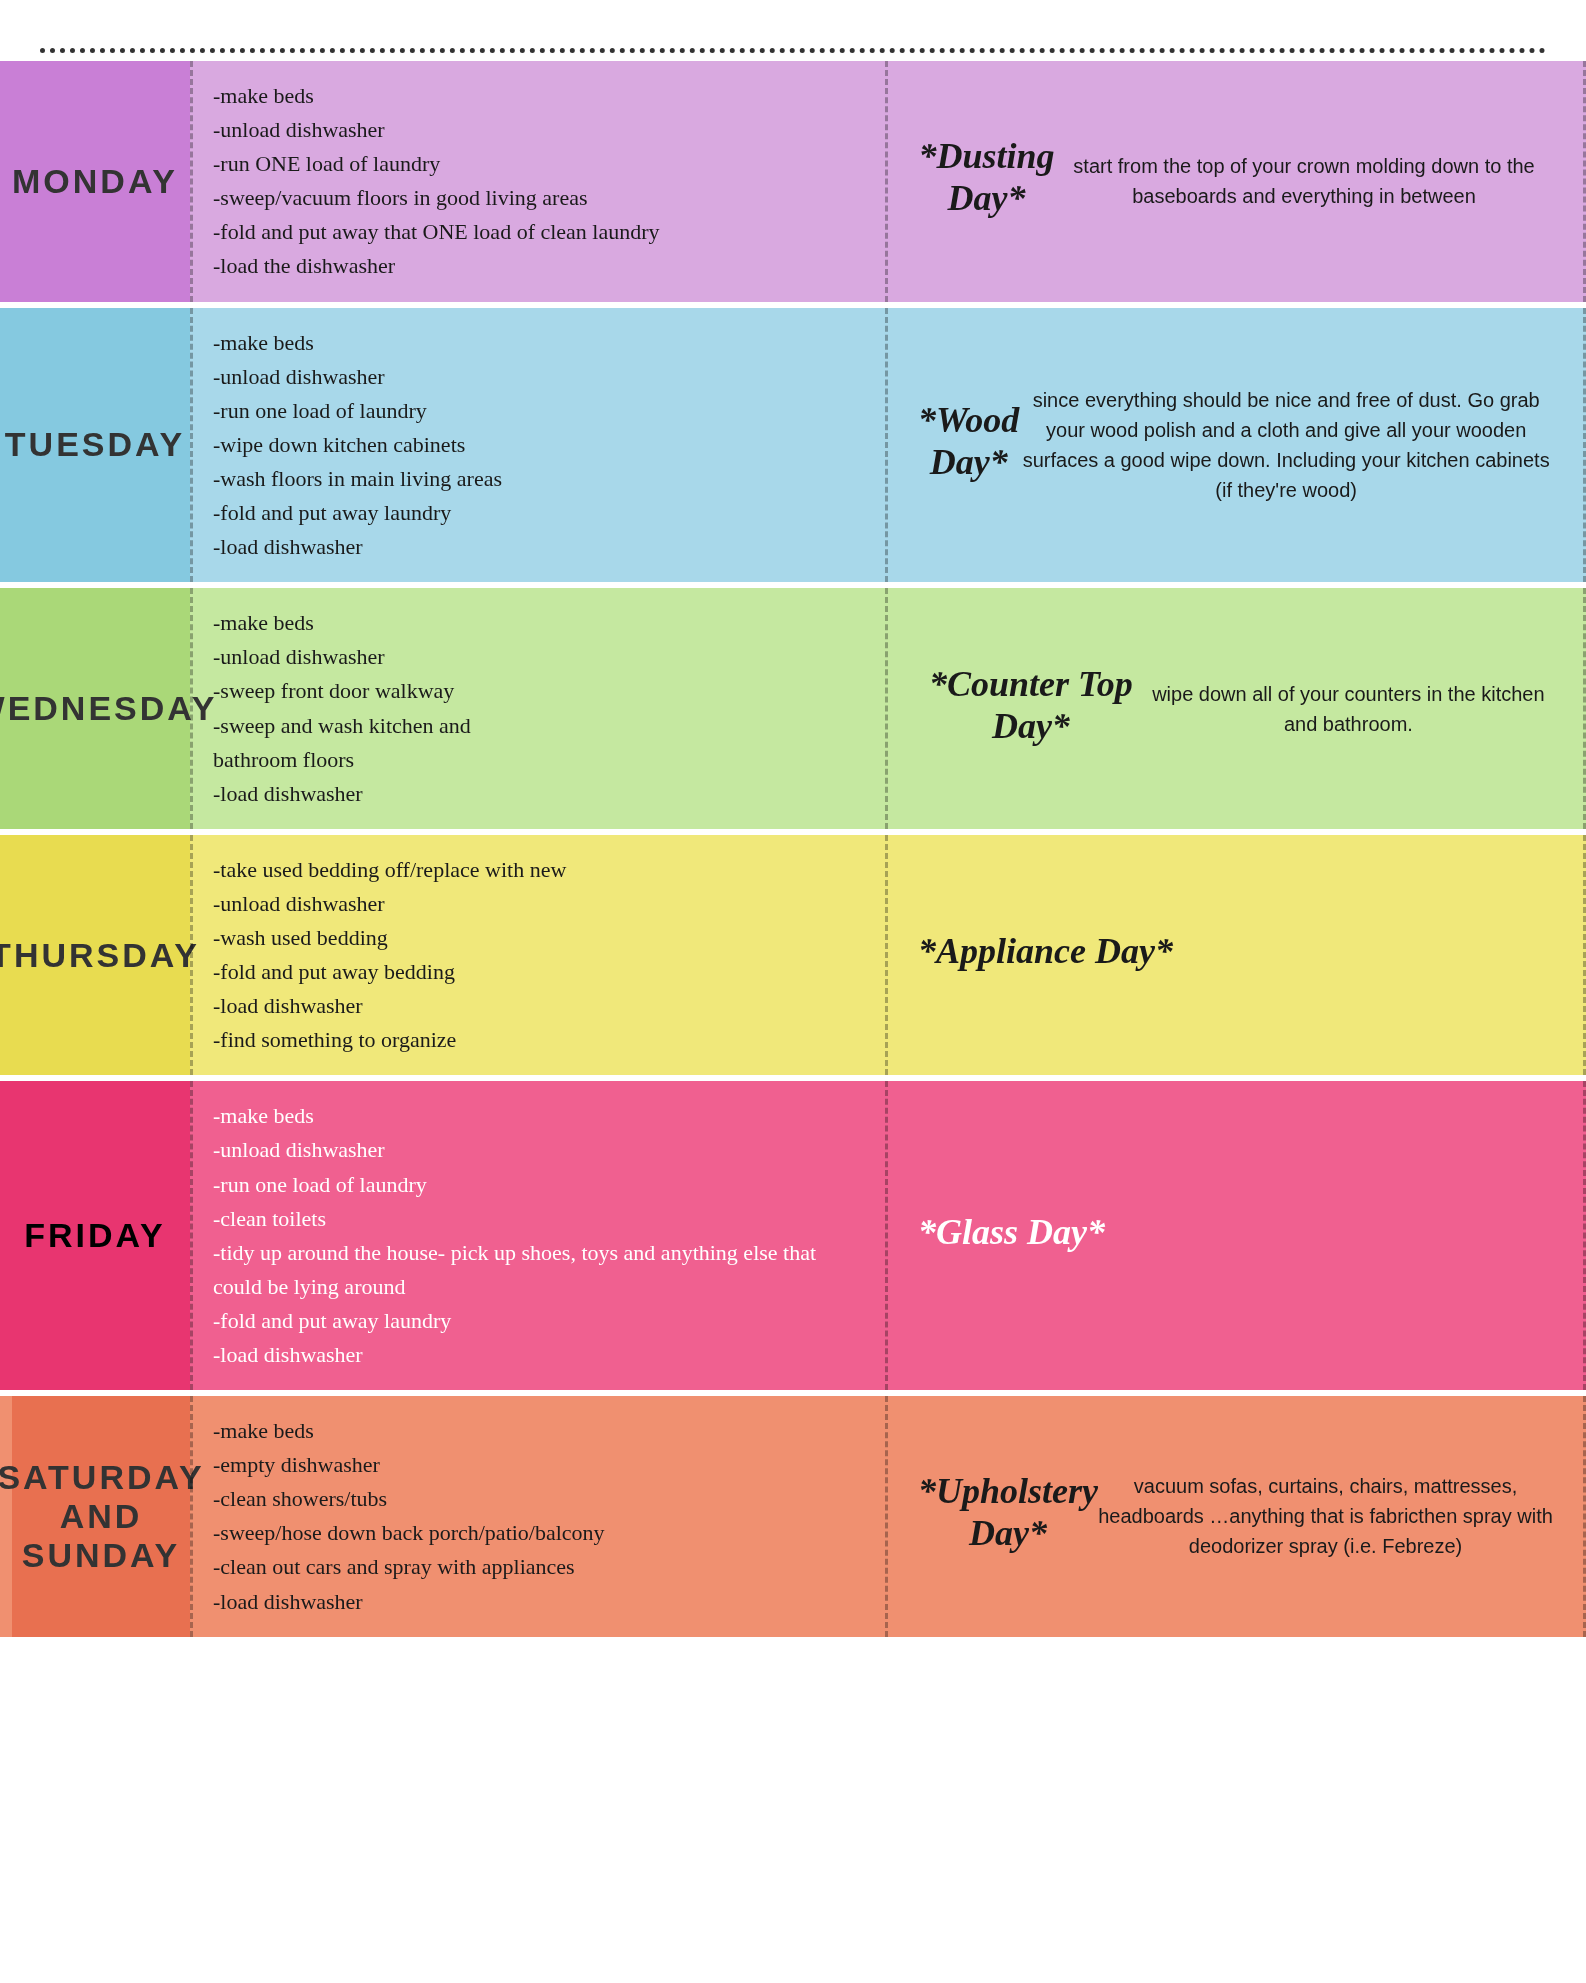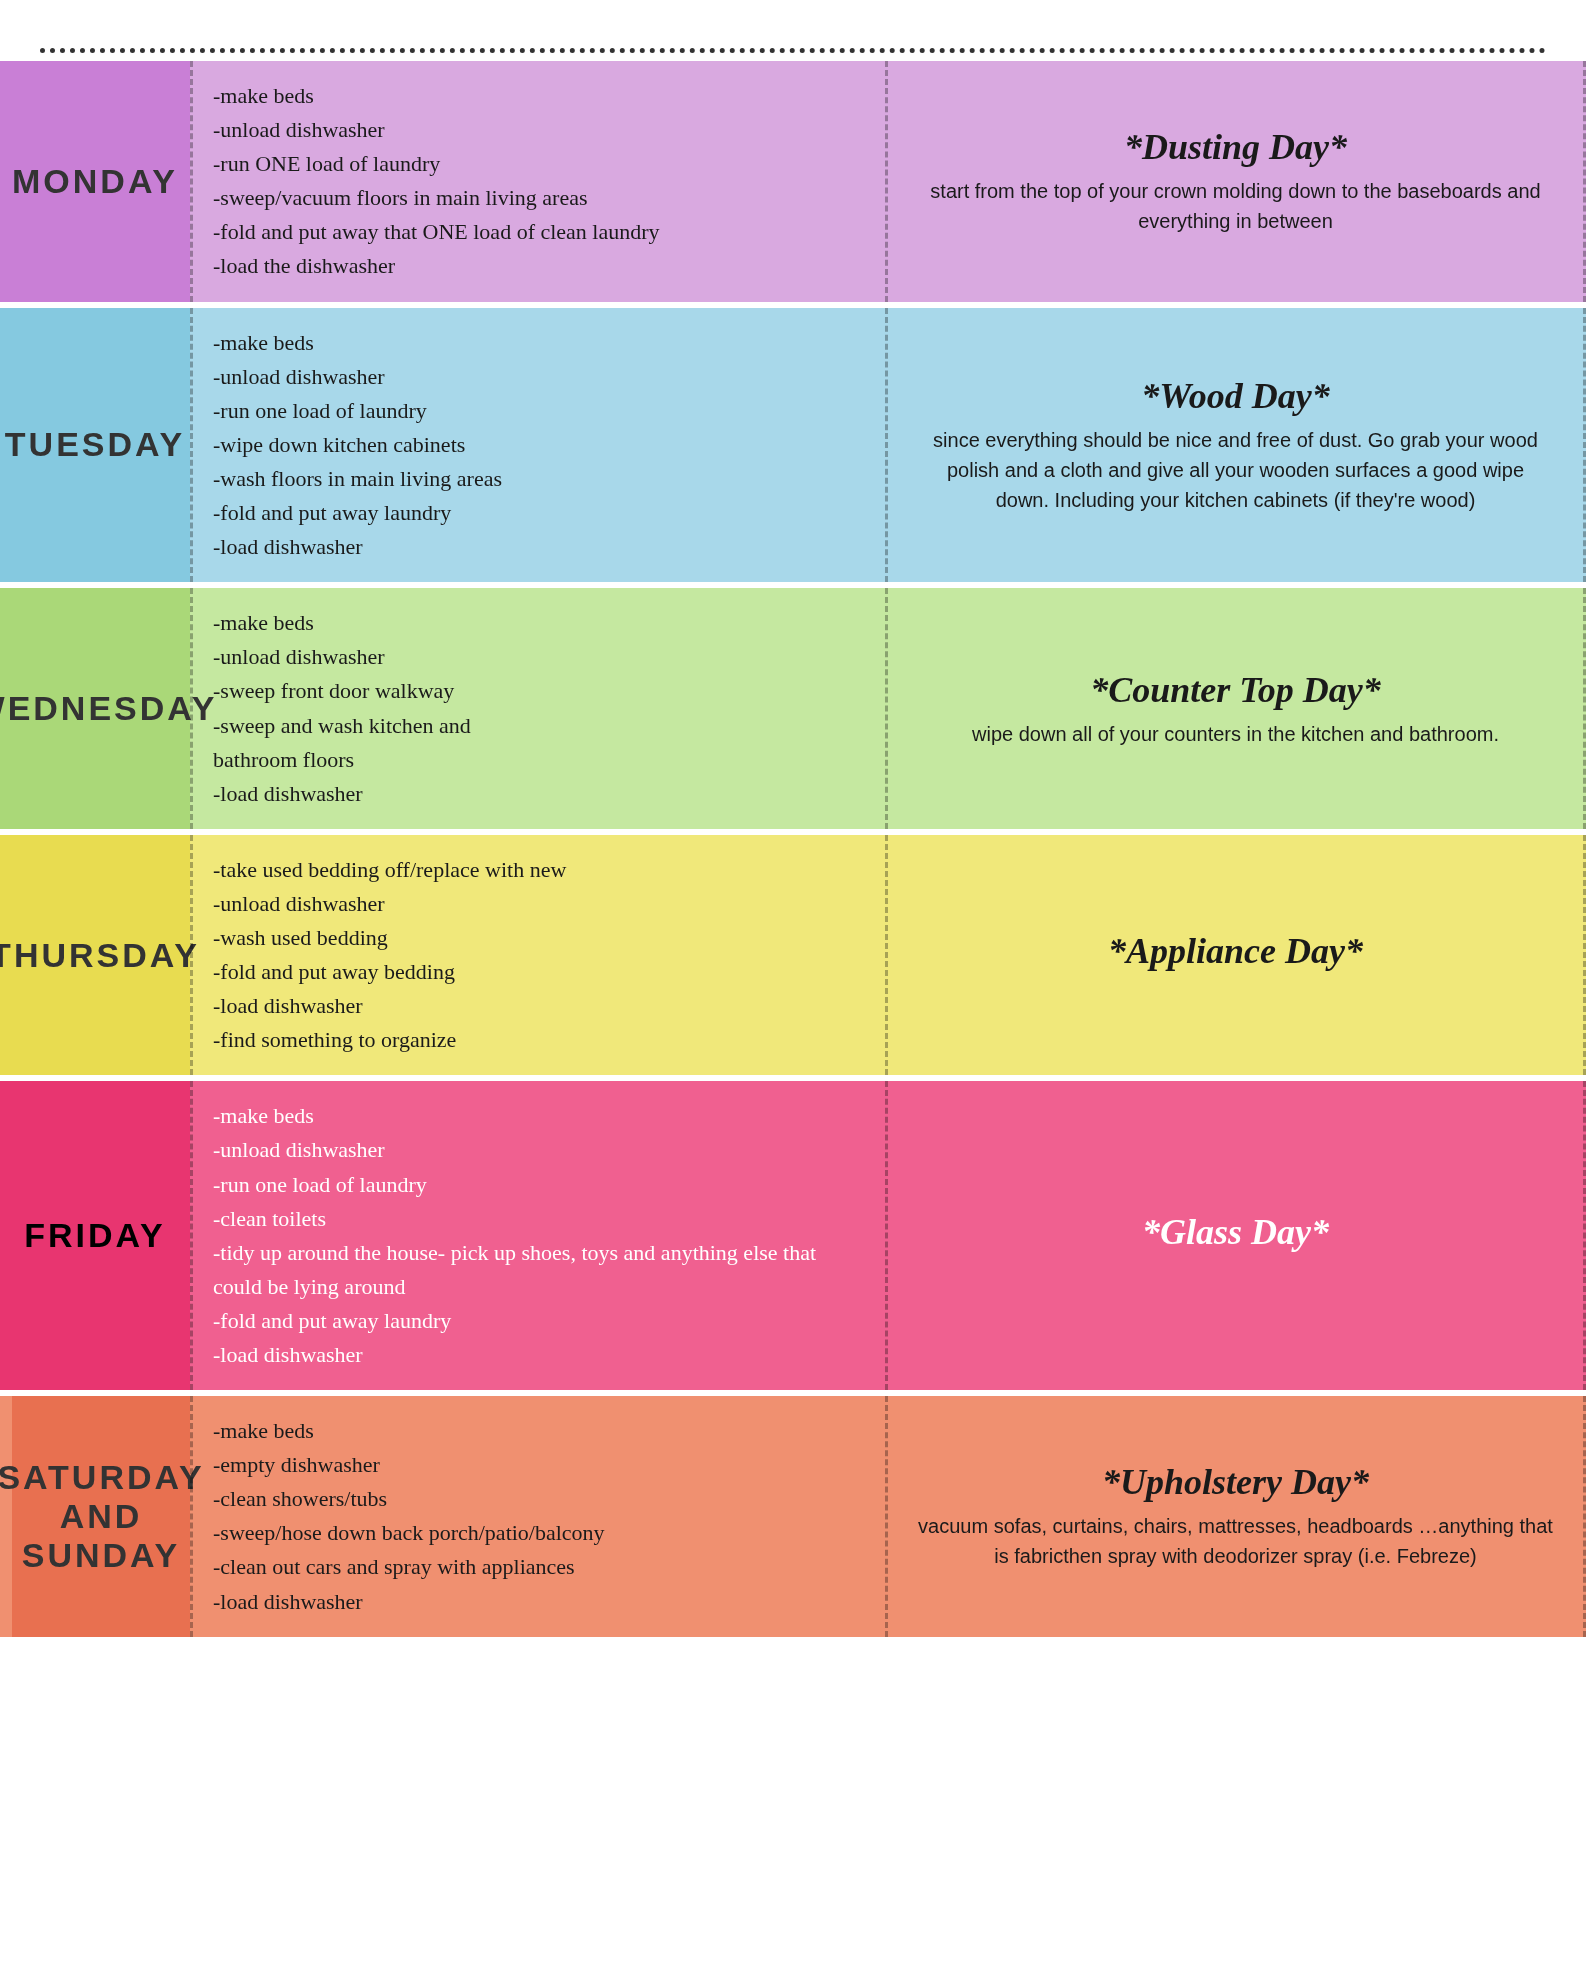--- a/index.html
+++ b/index.html
@@ -67,23 +67,21 @@
 
     .day-tasks p {
       font-size: 22px;
       line-height: 1.55;
       color: #1a1a1a;
     }
 
     .day-special {
       padding: 21px 30px;
       display: flex;
-      flex-direction: column;
       align-items: center;
-      justify-content: center;
       text-align: center;
       border-right: 3px dashed rgba(0,0,0,0.3);
     }
 
     .day-special .special-title {
       font-size: 36px;
       font-style: italic;
       font-weight: bold;
       color: #1a1a1a;
       margin-bottom: 8px;
@@ -142,21 +140,21 @@
 
   <div class="schedule-grid" id="schedule-container">
   <div class="day-row monday">
         <div class="day-label">
           <span>MONDAY</span>
         </div>
         <div class="day-tasks">
           <p>-make beds</p>
           <p>-unload dishwasher</p>
           <p>-run ONE load of laundry</p>
-          <p>-sweep/vacuum floors in main living areas</p>
+          <p>-sweep/vacuum floors in good living areas</p>
           <p>-fold and put away that ONE load of clean laundry</p>
           <p>-load the dishwasher</p>
         </div>
         <div class="day-special">
           <div class="special-title">*Dusting Day*</div>
           <div class="special-desc">start from the top of your crown molding down to the baseboards and everything in between</div>
         </div>
       </div>
       <div class="day-row tuesday">
         <div class="day-label">

